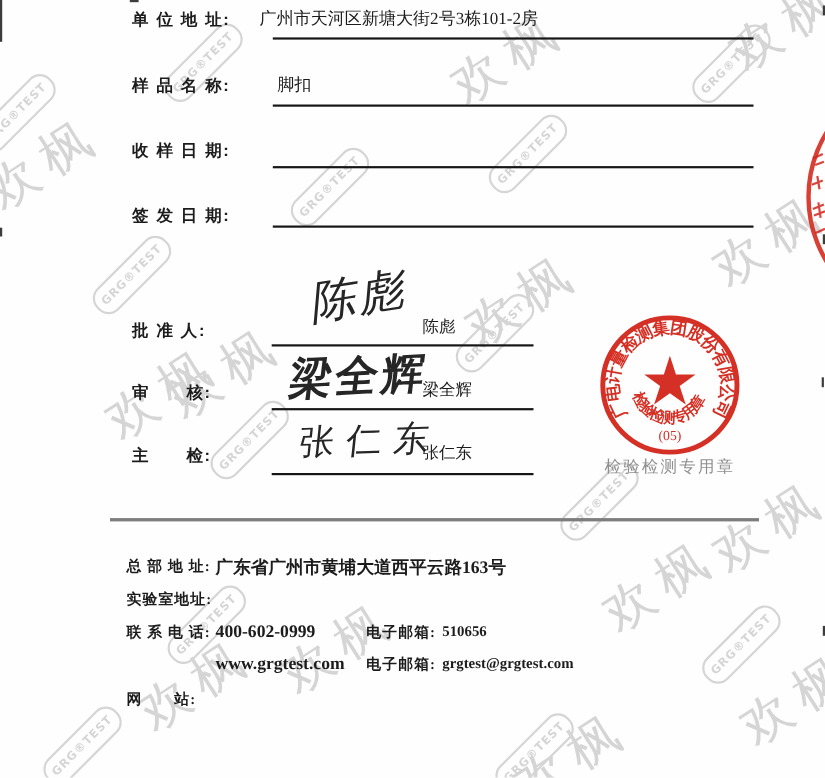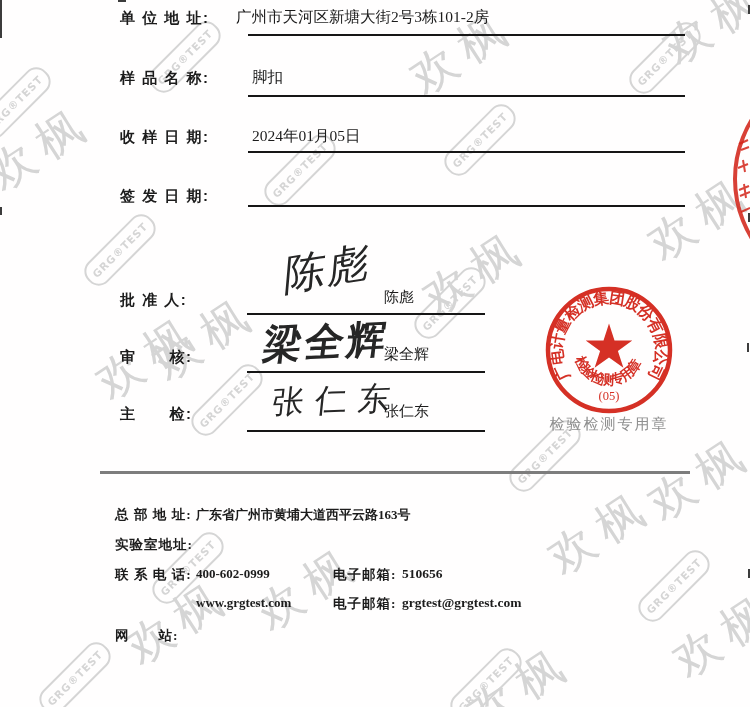--- a/index.html
+++ b/index.html
@@ -39,21 +39,21 @@
     font-size:15px;color:#8f8f8f;letter-spacing:2px;white-space:nowrap;
   }
   .stamp-partial{
     position:absolute;left:733px;top:64px;width:222px;height:222px;border-radius:50%;
     border:4.5px solid var(--stamp,#d3251a);z-index:4;opacity:.88;
   }
   .stamp-partial-marks{position:absolute;left:735px;top:138px;z-index:4;color:var(--stamp,#d3251a);}
   
   .divider{position:absolute;left:100px;top:471px;width:590px;height:3px;background:#7d7d7d;z-index:3;}
   .f-lbl{position:absolute;left:115px;font-weight:bold;font-size:13.5px;letter-spacing:1px;z-index:3;white-space:nowrap;}
-  .f-val{position:absolute;left:196px;font-weight:bold;font-size:13px;z-index:3;white-space:nowrap;}
+  .f-val{position:absolute;left:196px;font-weight:bold;font-size:16px;z-index:3;white-space:nowrap;}
   .f-lbl2{position:absolute;left:333px;font-weight:bold;font-size:13.5px;letter-spacing:1px;z-index:3;white-space:nowrap;}
   .f-val2{position:absolute;left:402px;font-weight:bold;font-size:13.5px;z-index:3;white-space:nowrap;}
   
   .artifact{position:absolute;background:#3c3c3c;z-index:5;}
 </style>
 </head>
 <body>
 
 <div id="page">
 
@@ -88,21 +88,20 @@
 
   <div class="lbl" style="top:9px">单 位 地 址:</div>
   <div class="val" style="left:236px;top:7px">广州市天河区新塘大街2号3栋101-2房</div>
   <div class="fline" style="top:34px"></div>
 
   <div class="lbl" style="top:69px">样 品 名 称:</div>
   <div class="val" style="left:252px;top:67px">脚扣</div>
   <div class="fline" style="top:95px"></div>
 
   <div class="lbl" style="top:128px">收 样 日 期:</div>
-  <div class="val" style="left:252px;top:126px">2024年01月05日</div>
   <div class="fline" style="top:151px"></div>
 
   <div class="lbl" style="top:187px">签 发 日 期:</div>
   <div class="fline" style="top:205px"></div>
 
   <div class="lbl" style="top:291px">批 准 人:</div>
   <div class="sig sig1">陈彪</div>
   <div class="pname" style="top:288px">陈彪</div>
   <div class="sline" style="top:313px"></div>
 

